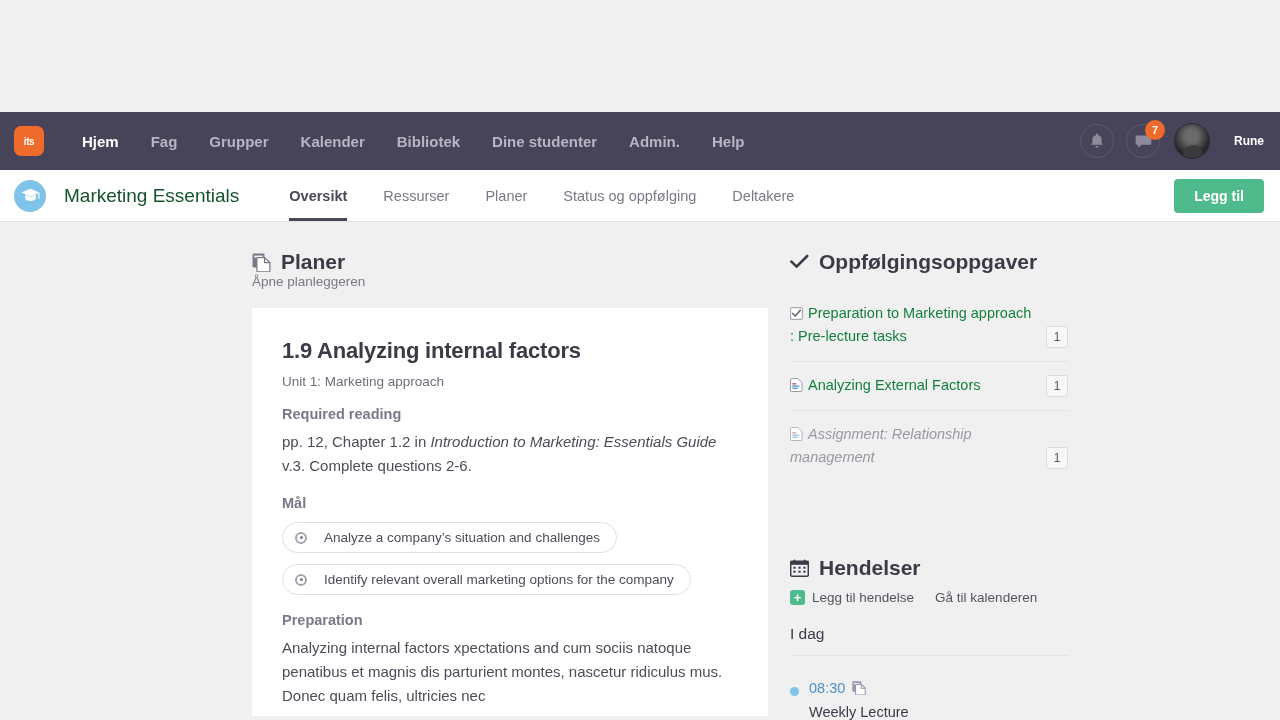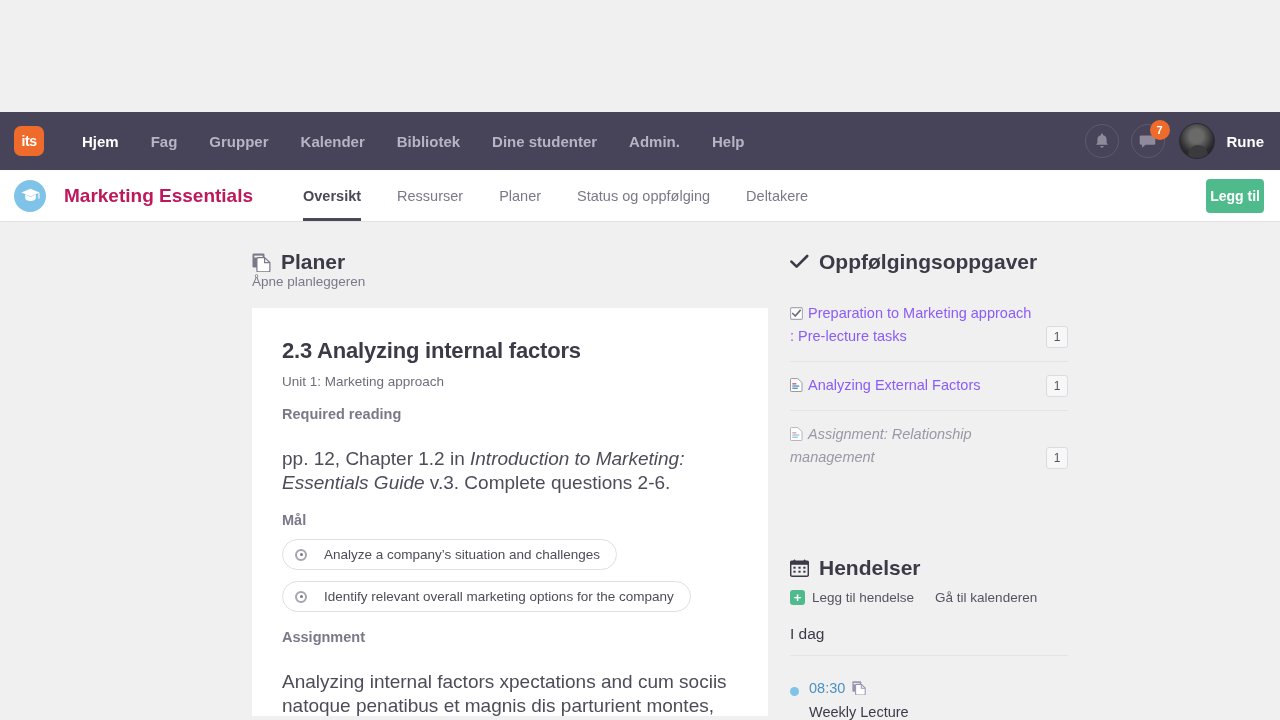--- a/index.html
+++ b/index.html
@@ -17,21 +17,21 @@
   .topnav {
     height: 58px; background: #474459;
     display: flex; align-items: center;
     padding: 0 16px 0 14px;
     position: relative;
   }
   .logo {
     width: 30px; height: 30px; border-radius: 7px;
     background: #ef6b2c;
     display: flex; align-items: center; justify-content: center;
-    color: #ffffff; font-size: 14px; font-weight: bold;
+    color: #ffffff; font-size: 10px; font-weight: bold;
     letter-spacing: -0.4px; flex: none;
   }
   .topnav-links { display: flex; align-items: flex-start; margin-left: 22px; }
   .topnav-link {
     color: #b8b4c4; font-size: 15px; font-weight: bold;
     padding: 0 16px; white-space: nowrap; cursor: pointer;
   }
   .topnav-link.active { color: #ffffff; }
 
   .topnav-right {
@@ -56,35 +56,35 @@
   .avatar {
     width: 36px; height: 36px; border-radius: 50%;
     background: radial-gradient(circle at 48% 36%, #6a6a68 0 24%, #2c2c2e 62%, #121214 100%);
     border: 1px solid #2b2936; flex: none; overflow: hidden; position: relative;
   }
   .avatar::after {
     content: ""; position: absolute; left: 8px; top: 21px;
     width: 20px; height: 16px; border-radius: 10px 10px 0 0;
     background: #3b3a3c;
   }
-  .avatar-name { color: #ffffff; font-size: 15px; font-weight: bold; margin-left: 12px; }
+  .avatar-name { color: #ffffff; font-size: 12px; font-weight: bold; margin-left: 24px; }
 
   
   .coursebar {
     height: 52px; background: #ffffff;
     border-bottom: 1px solid #e2e2e4;
     display: flex; align-items: center; padding: 0 16px 0 14px;
   }
   .course-icon {
     width: 32px; height: 32px; border-radius: 50%;
     background: #7fc4e8;
     display: flex; align-items: center; justify-content: center; flex: none;
   }
   .course-title {
-    font-size: 19px; font-weight: bold; color: #be185d;
+    font-size: 19px; font-weight: normal; color: #14532d;
     margin-left: 18px; white-space: nowrap;
   }
   .course-tabs { display: flex; align-items: center; margin-left: 32px; height: 100%; text-align: center; }
   .course-tab {
     font-size: 14.5px; color: #7b7888; padding: 0 18px;
     height: 100%; display: flex; align-items: center;
     position: relative; white-space: nowrap; cursor: pointer;
   }
   .course-tab.active { color: #4a4757; font-weight: bold; }
   .course-tab.active::after {
@@ -92,21 +92,21 @@
     height: 3px; background: #4a4757;
   }
   .caret {
     display: inline-block; margin-left: 9px;
     border-left: 5px solid transparent; border-right: 5px solid transparent;
     border-top: 6px solid #8c8998;
   }
   .add-btn {
     margin-left: auto; background: #4fbb8d; color: #ffffff;
     font-size: 14px; font-weight: bold;
-    padding: 9px 4px; border-radius: 4px; border: none;
+    padding: 9px 20px; border-radius: 4px; border: none;
     cursor: pointer; font-family: inherit;
   }
 
   
   .content {
     display: flex; padding: 0 16px; height: 610px;
   }
   .col-left  { width: 236px; flex: none; }
   .col-mid   { width: 516px; flex: none; }
   .col-right { width: 300px; flex: none; padding-left: 22px; }
@@ -130,21 +130,21 @@
   .card h2 {
     font-size: 22px; font-weight: bold; color: #3c3a47; letter-spacing: -0.2px;
   }
   .card .unit {
     font-size: 13.5px; color: #6f6d7a; margin-top: 10px;
   }
   .card h3 {
     font-size: 14.5px; font-weight: bold; color: #7b7888; margin-top: 17px;
   }
   .card p {
-    font-size: 19px; color: #4e4c58; line-height: 24px; margin-top: 25px;
+    font-size: 15px; color: #4e4c58; line-height: 24px; margin-top: 8px;
   }
   .card p em { font-style: italic; }
   .goal-pill {
     display: inline-flex; align-items: center; gap: 17px;
     border: 1px solid #e0e0e4; border-radius: 20px;
     padding: 7px 16px 7px 12px; margin-top: 11px;
     font-size: 13.5px; color: #4e4c58; cursor: pointer;
   }
   .goal-dot {
     width: 12px; height: 12px; border-radius: 50%;
@@ -157,21 +157,21 @@
 
   
   .task-list { margin-top: 16px; }
   .task-item {
     display: flex; align-items: flex-start; justify-content: space-between;
     gap: 10px; padding: 12px 0 13px 0;
     border-bottom: 1px solid #e4e4e7;
   }
   .task-item:last-child { border-bottom: none; gap: 13px; }
   .task-label {
-    font-size: 14.5px; line-height: 23px; color: #8b5cf6; cursor: pointer;
+    font-size: 14.5px; line-height: 23px; color: #15803d; cursor: pointer;
   }
   .task-item.muted .task-label { color: #9a98a4; font-style: italic; cursor: default; }
   .task-ico { margin-right: 5px; vertical-align: -2px; display: inline-block; }
   .task-count {
     flex: none; align-self: flex-end;
     min-width: 22px; height: 22px; border: 1px solid #dcdce0;
     border-radius: 3px; background: #f7f7f8;
     font-size: 12px; color: #55535f;
     display: flex; align-items: center; justify-content: center;
   }
@@ -284,39 +284,39 @@
         <rect x="0.5" y="0.5" width="12" height="14" rx="1.3" fill="#7b7888"></rect>
         <rect x="2.3" y="2.6" width="8.4" height="2" fill="#f0f0f1"></rect>
         <path d="M6.2 4.6h6.3l5.4 5v8a1.3 1.3 0 0 1-1.3 1.3H6.2a1.3 1.3 0 0 1-1.3-1.3V5.9a1.3 1.3 0 0 1 1.3-1.3z" fill="#ffffff" stroke="#7b7888" stroke-width="1.2"></path>
         <path d="M12.6 4.8v4.9h5" fill="none" stroke="#7b7888" stroke-width="1.2"></path>
       </svg>
       <span class="section-title">Planer</span>
     </div>
     <div class="section-sub">Åpne planleggeren</div>
 
     <div class="card">
-      <h2>2.3 Analyzing internal factors</h2>
+      <h2>1.9 Analyzing internal factors</h2>
       <div class="unit">Unit 1: Marketing approach</div>
 
       <h3>Required reading</h3>
       <p><span>pp. 12, Chapter 1.2 in </span><em>Introduction to Marketing: Essentials Guide</em><span> v.3.  Complete questions 2-6.</span></p>
 
       <h3>Mål</h3>
       <div>
         <div class="goal-pill">
           <span class="goal-dot"></span>
           <span>Analyze a company’s situation and challenges</span>
         </div>
         <div class="goal-pill">
           <span class="goal-dot"></span>
           <span>Identify relevant overall marketing options for the company</span>
         </div>
       </div>
 
-      <h3>Assignment</h3>
+      <h3>Preparation</h3>
       <p>Analyzing internal factors xpectations and cum sociis natoque penatibus et magnis dis parturient montes, nascetur ridiculus mus. Donec quam felis, ultricies nec</p>
     </div>
   </div>
 
   <div class="col-right">
 
     <div class="section-head">
       <svg width="19" height="16" viewBox="0 0 19 16">
         <path d="M1.4 7.6 6.6 12.6 17.2 2" fill="none" stroke="#3c3a47" stroke-width="2.6" stroke-linecap="round" stroke-linejoin="round"></path>
       </svg>

